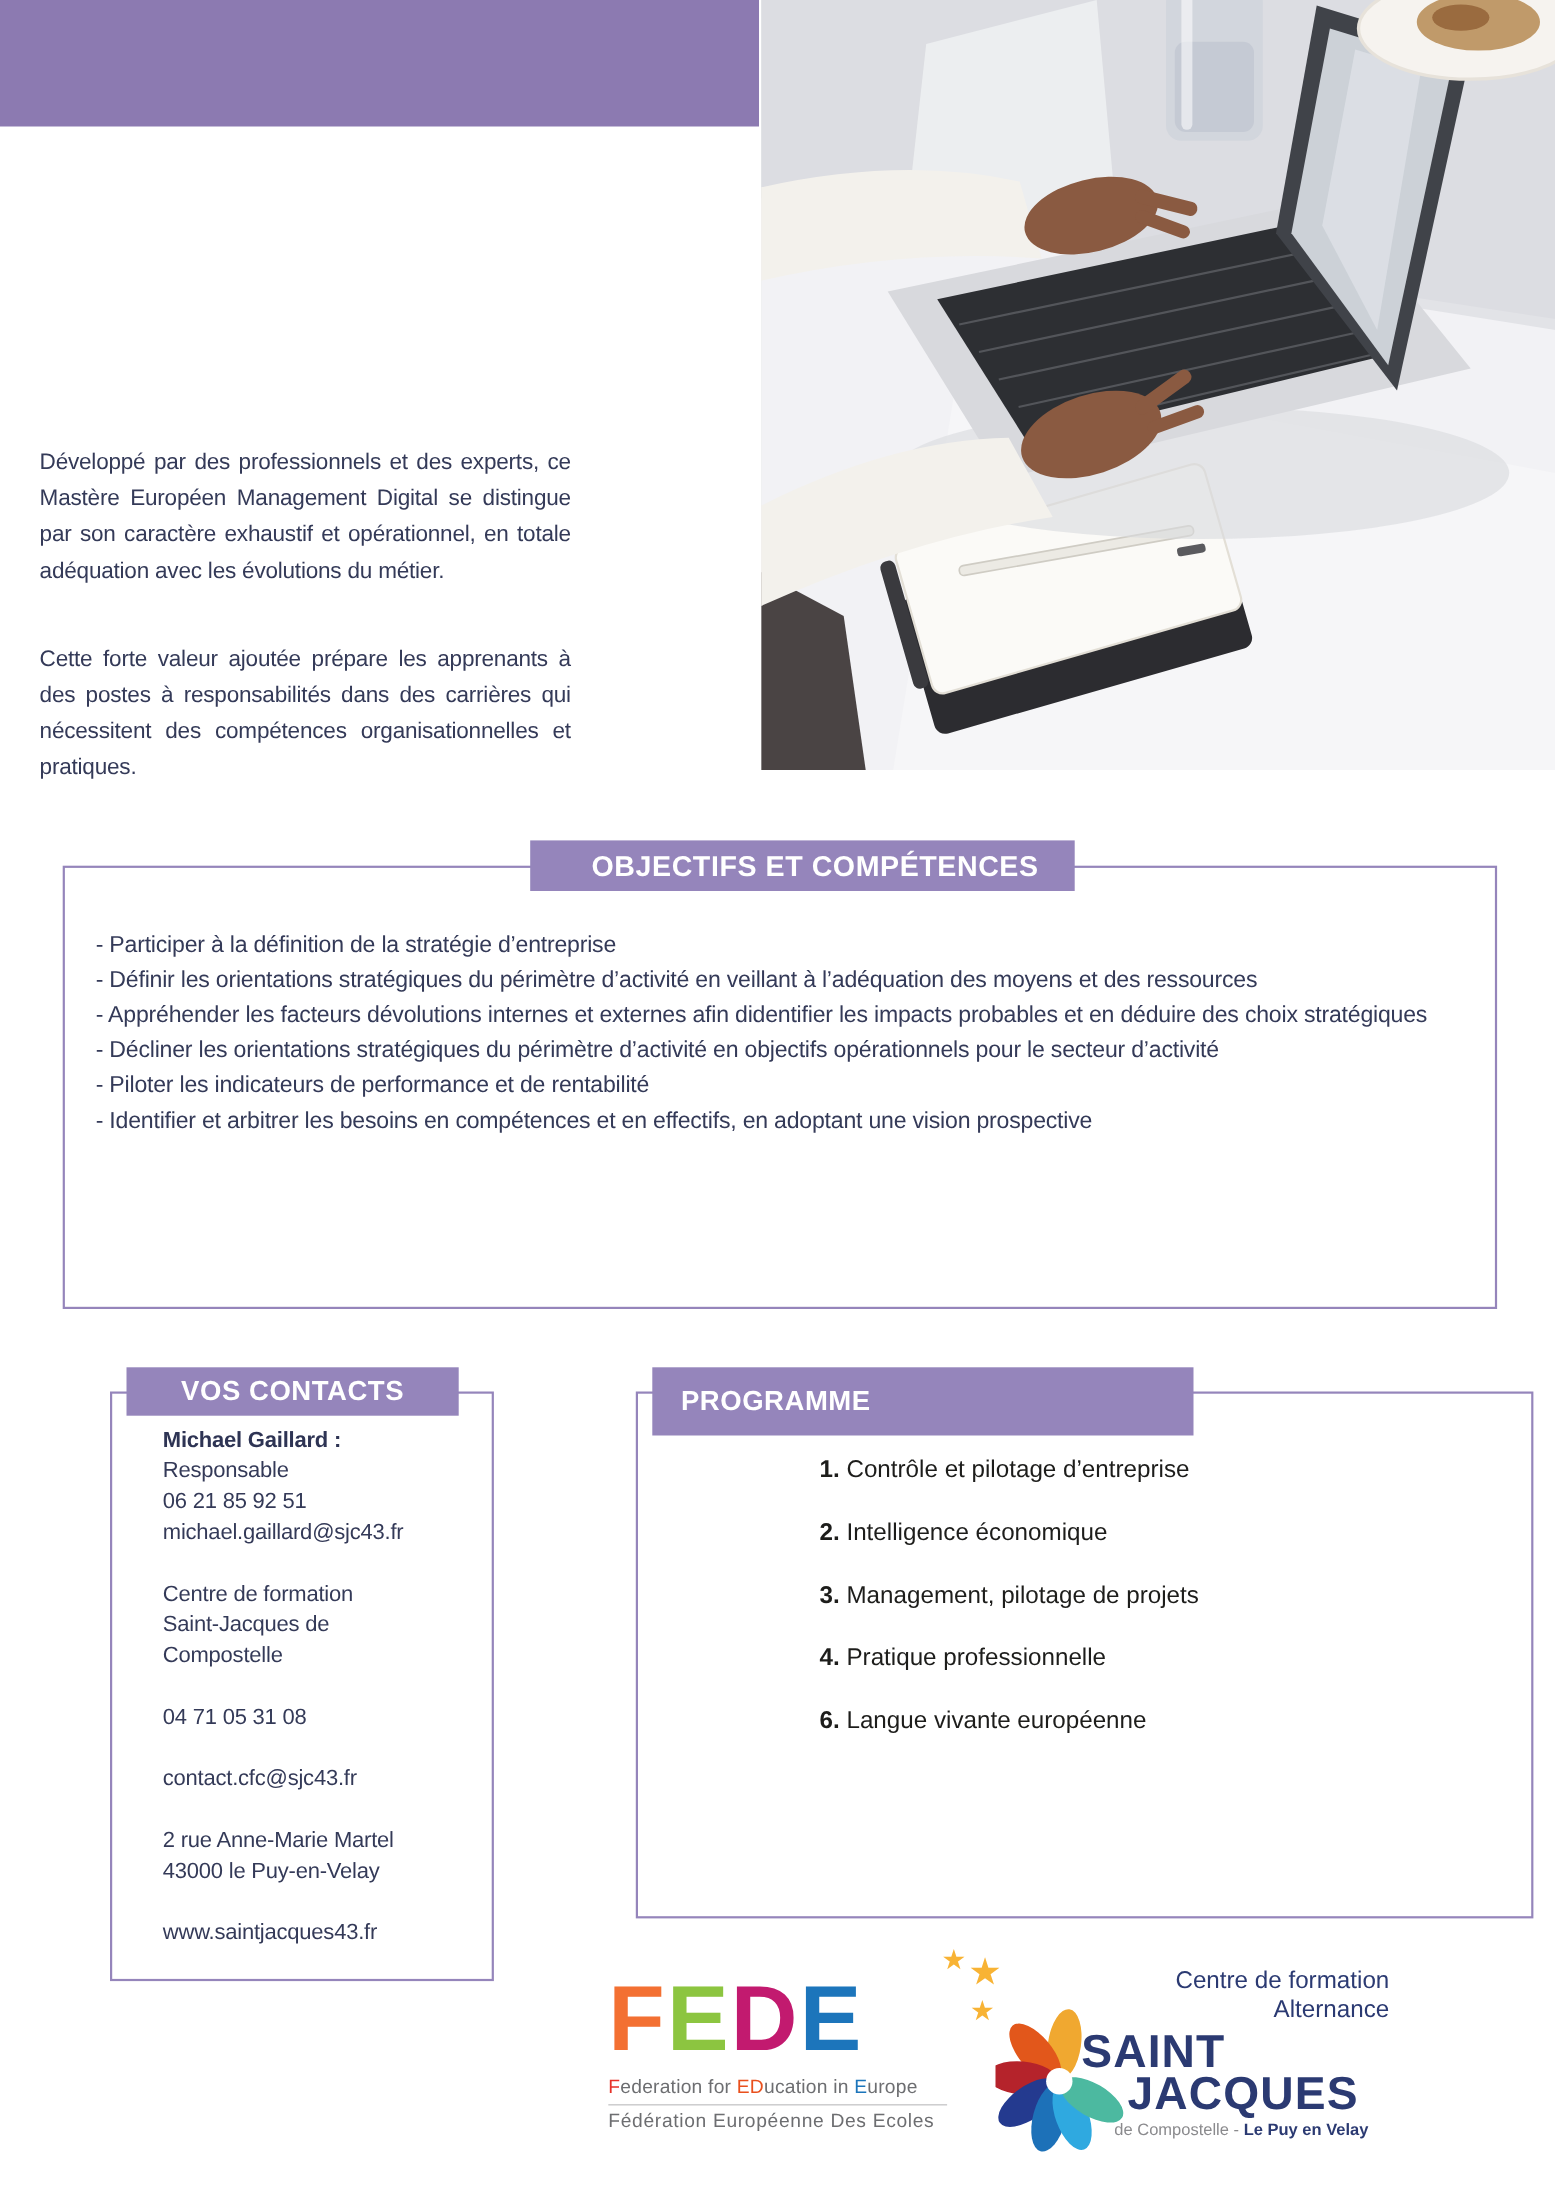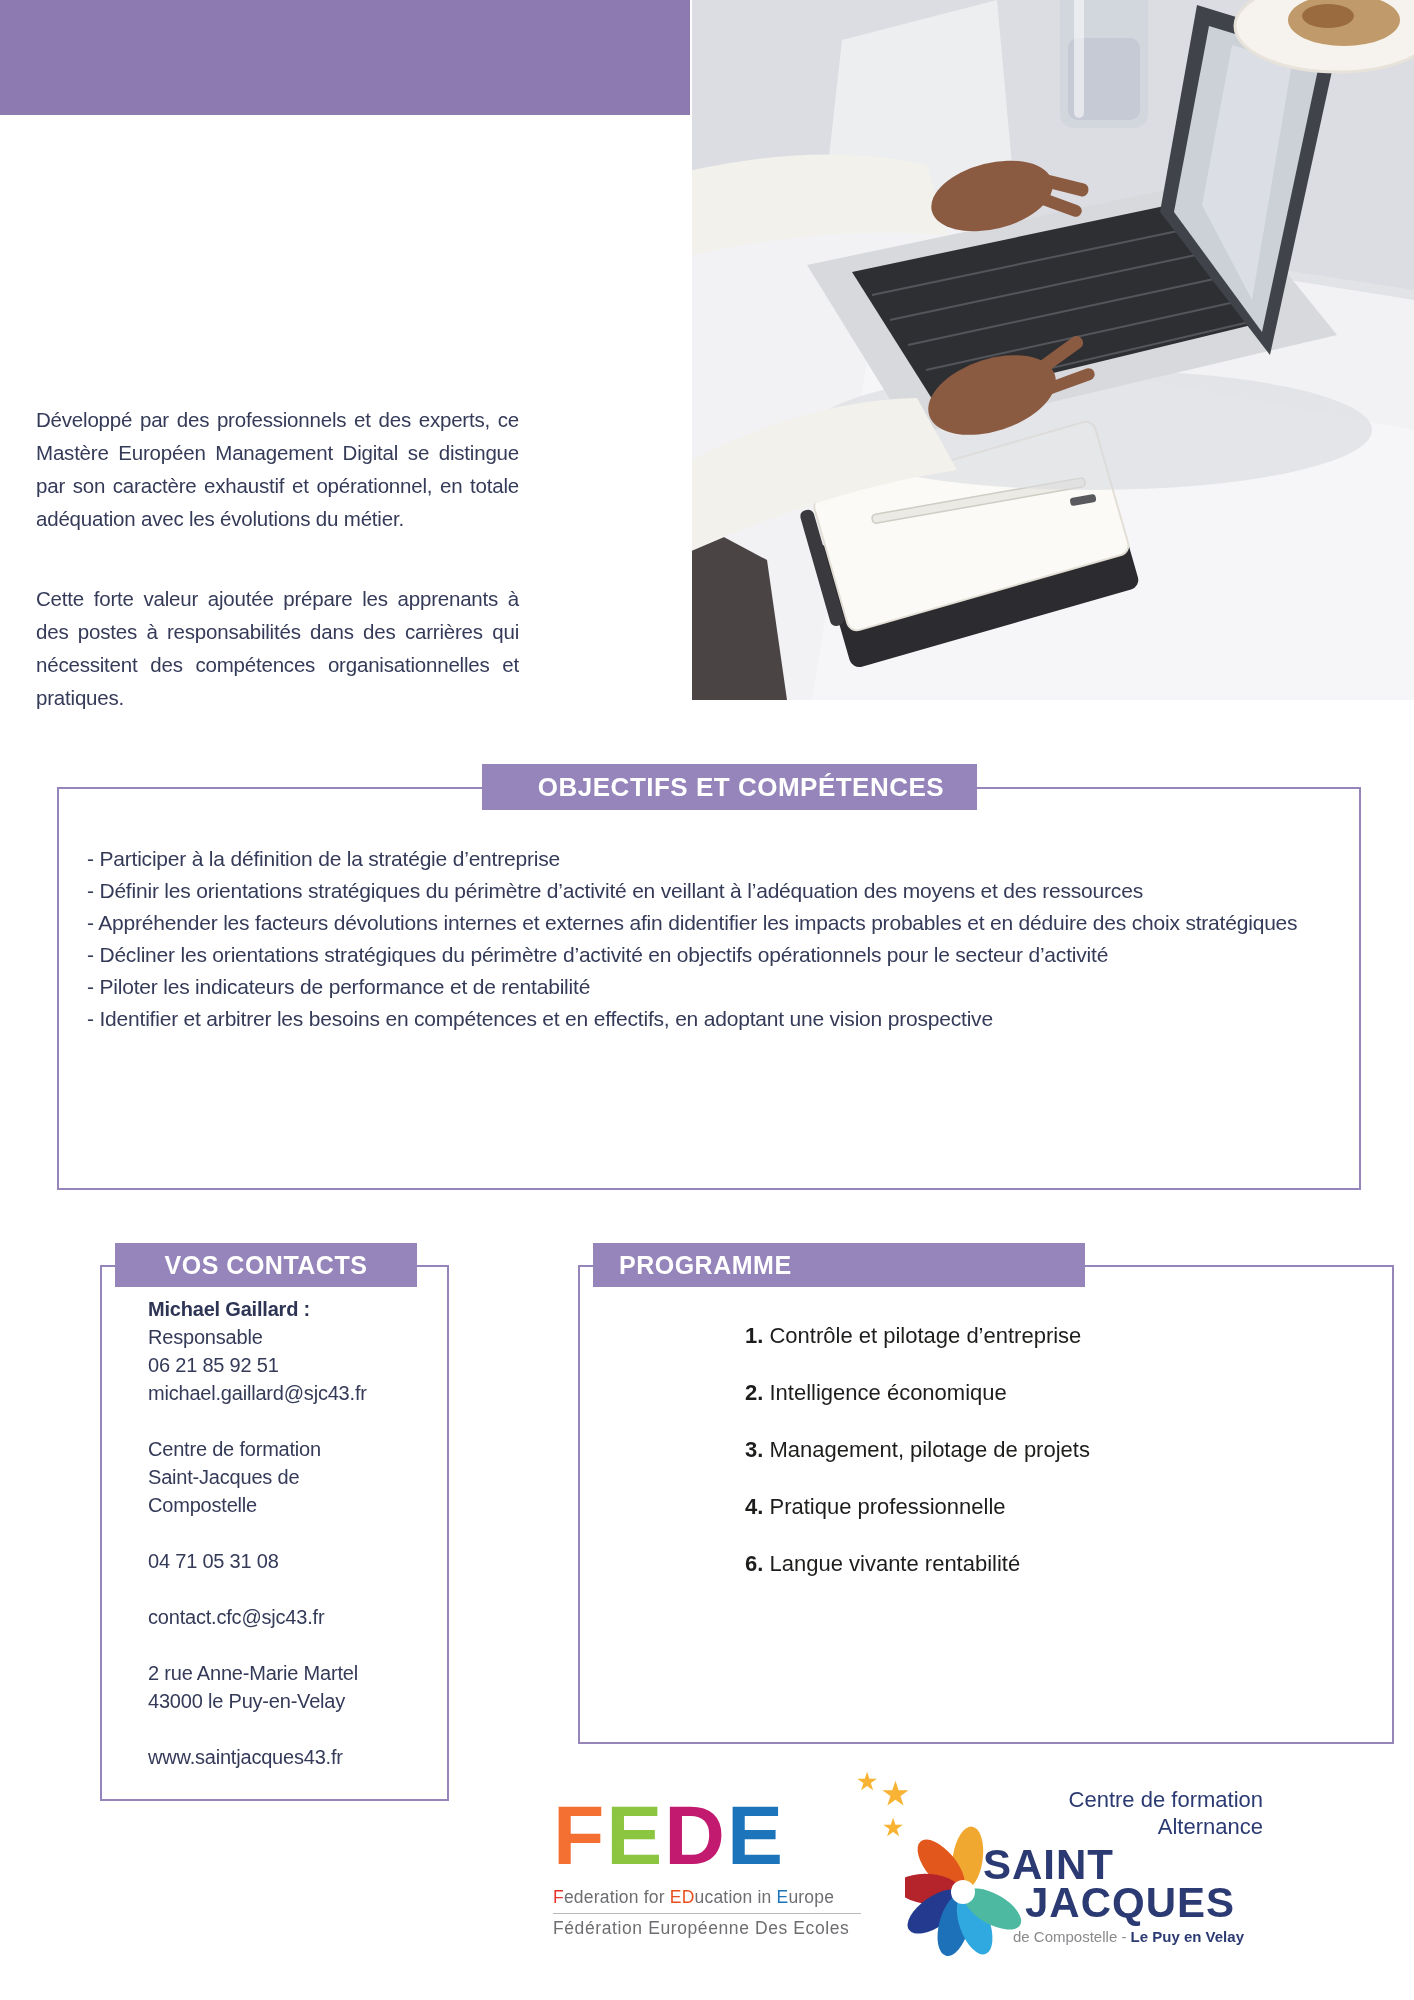--- a/index.html
+++ b/index.html
@@ -27,21 +27,21 @@
             font-size:21px;line-height:32px;letter-spacing:-0.2px;z-index:3;}
   .obj-list div{text-align:justify;}
   
   .con-bar{left:115px;top:1243px;width:302px;height:44px;font-size:25px;}
   .con-box{left:100px;top:1265px;width:345px;height:532px;}
   .con-body{position:absolute;left:148px;top:1295px;width:280px;color:#343a58;
             font-size:20px;line-height:28px;letter-spacing:-0.2px;z-index:3;}
   .con-body .grp{margin-bottom:28px;}
   .con-body .bold{font-weight:700;color:#2e3454;}
   
-  .prog-bar{left:593px;top:1243px;width:492px;height:44px;font-size:25px;
+  .prog-bar{left:593px;top:1243px;width:492px;height:62px;font-size:25px;
             justify-content:flex-start;padding-left:26px;box-sizing:border-box;}
   .prog-box{left:578px;top:1265px;width:812px;height:475px;}
   .prog-list{position:absolute;left:745px;top:1322px;width:450px;color:#1d1d1b;
              font-size:22px;line-height:28px;z-index:3;}
   .prog-list .item{margin-bottom:29px;}
   .prog-list .num{font-weight:800;}
   
   .fede{position:absolute;left:553px;top:1795px;width:330px;}
   .fede-word{position:relative;font-size:84px;font-weight:800;letter-spacing:2px;
              line-height:80px;font-family:"Liberation Sans",sans-serif;}
@@ -184,21 +184,21 @@
     <div class="item">
       <span class="num">3.</span>
       <span>Management, pilotage de projets</span>
     </div>
     <div class="item">
       <span class="num">4.</span>
       <span>Pratique professionnelle</span>
     </div>
     <div class="item">
       <span class="num">6.</span>
-      <span>Langue vivante rentabilité</span>
+      <span>Langue vivante européenne</span>
     </div>
   </div>
 
   <div class="fede">
     <div class="fede-word">
       <span style="color: rgb(243, 112, 50);">F</span><span style="color: rgb(140, 197, 64);">E</span><span style="color: rgb(194, 26, 111);">D</span><span style="color: rgb(28, 117, 187);">E</span>
       <span class="fede-star" style="right: -28px; top: -16px; font-size: 30px; color: rgb(248, 179, 52);">★</span>
       <span class="fede-star" style="right: 4px; top: -24px; font-size: 22px; color: rgb(248, 179, 52);">★</span>
       <span class="fede-star" style="right: -22px; top: 22px; font-size: 22px; color: rgb(248, 179, 52);">★</span>
     </div>

